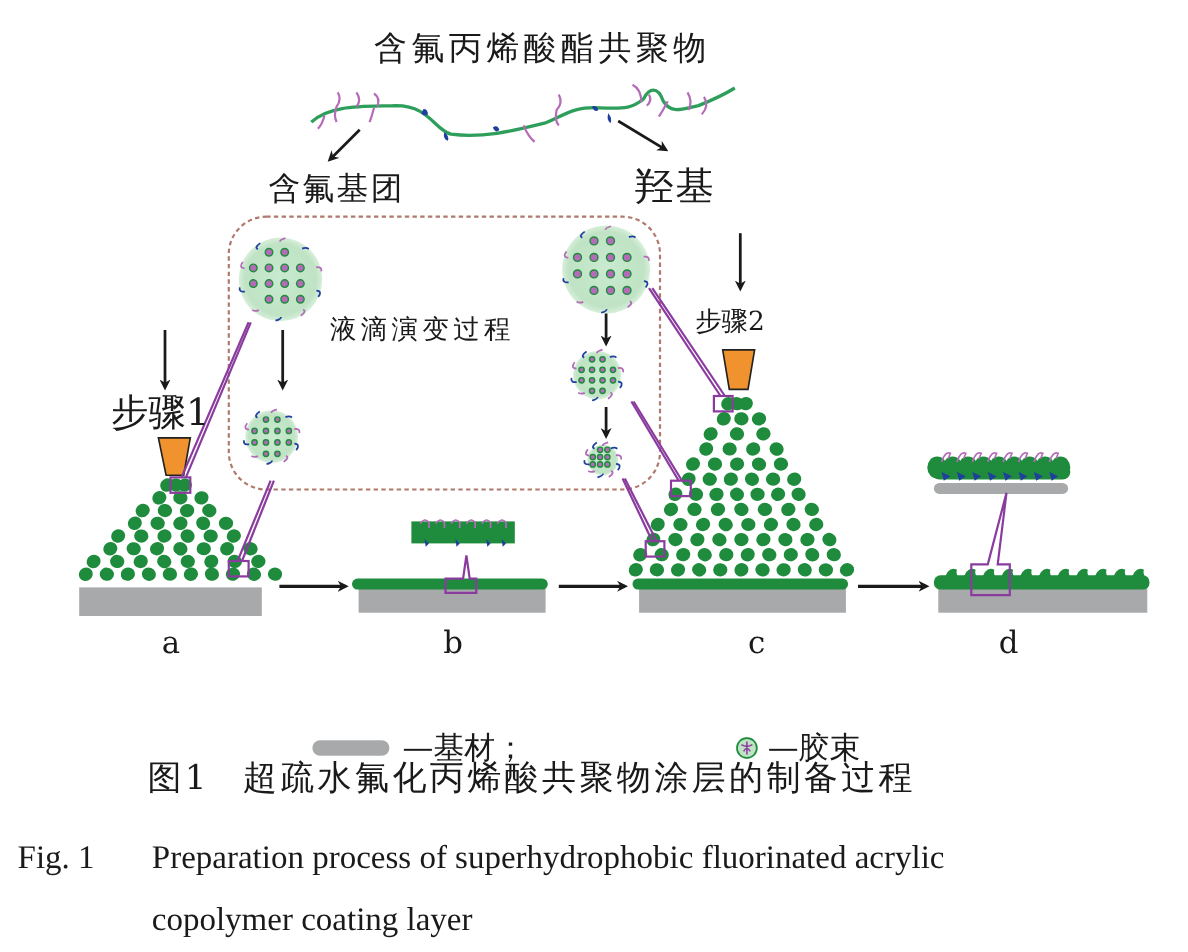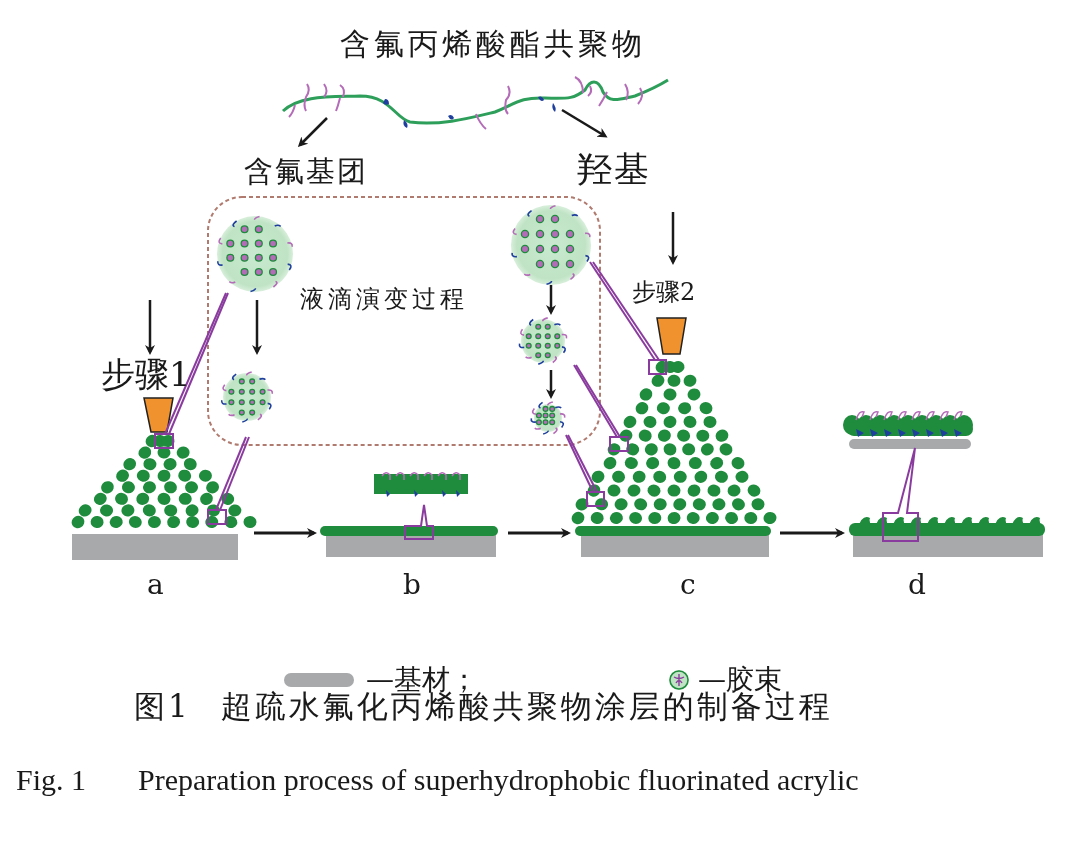--- a/index.html
+++ b/index.html
@@ -441,13 +441,14 @@
     <path d="M6,8 q5,3 10,0 M8,14 q3,-5 6,0 M11,5 l0,12" stroke="#8a3c9e" stroke-width="1.4" fill="none"></path>
   </svg>
   <span>—胶束</span>
 </div>
 
 <div class="cap-cn">
   <span class="num">图1</span><span>超疏水氟化丙烯酸共聚物涂层的制备过程</span>
 </div>
 <div class="cap-en">
   <span class="fig">Fig. 1</span><span>Preparation process of superhydrophobic fluorinated acrylic</span>
+  <span class="l2">copolymer coating layer</span>
 </div>
 
 </body></html>

